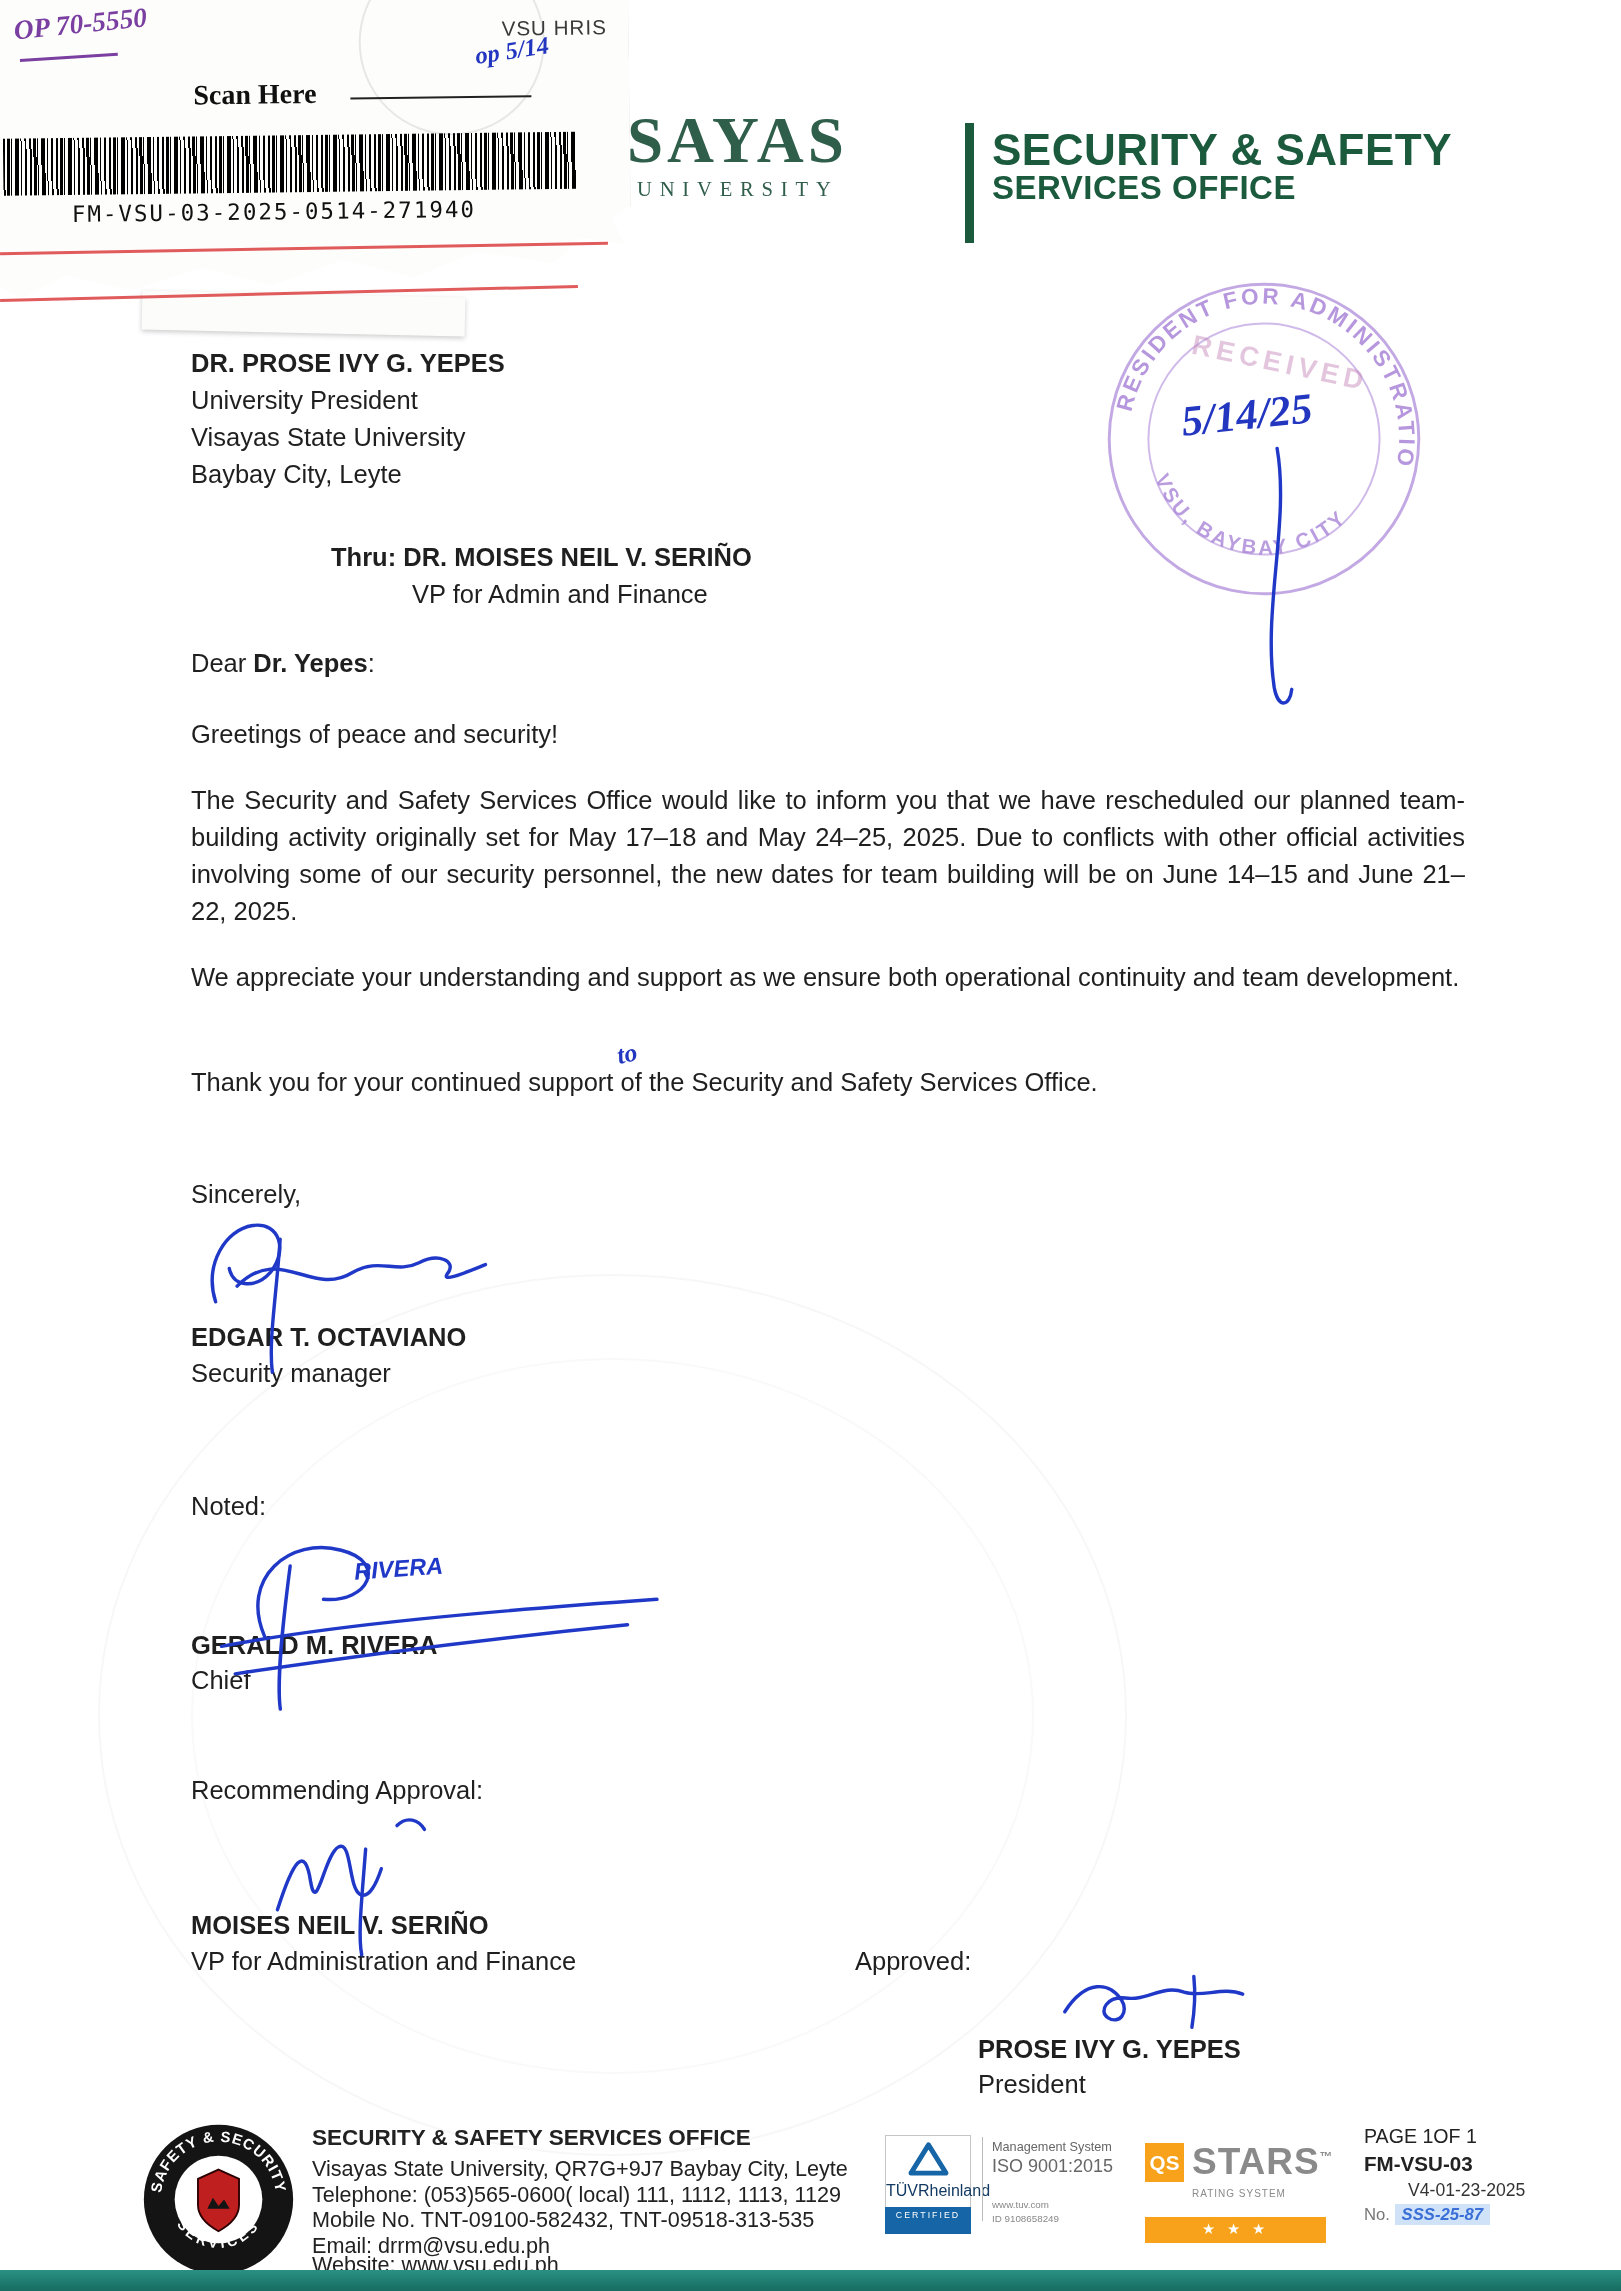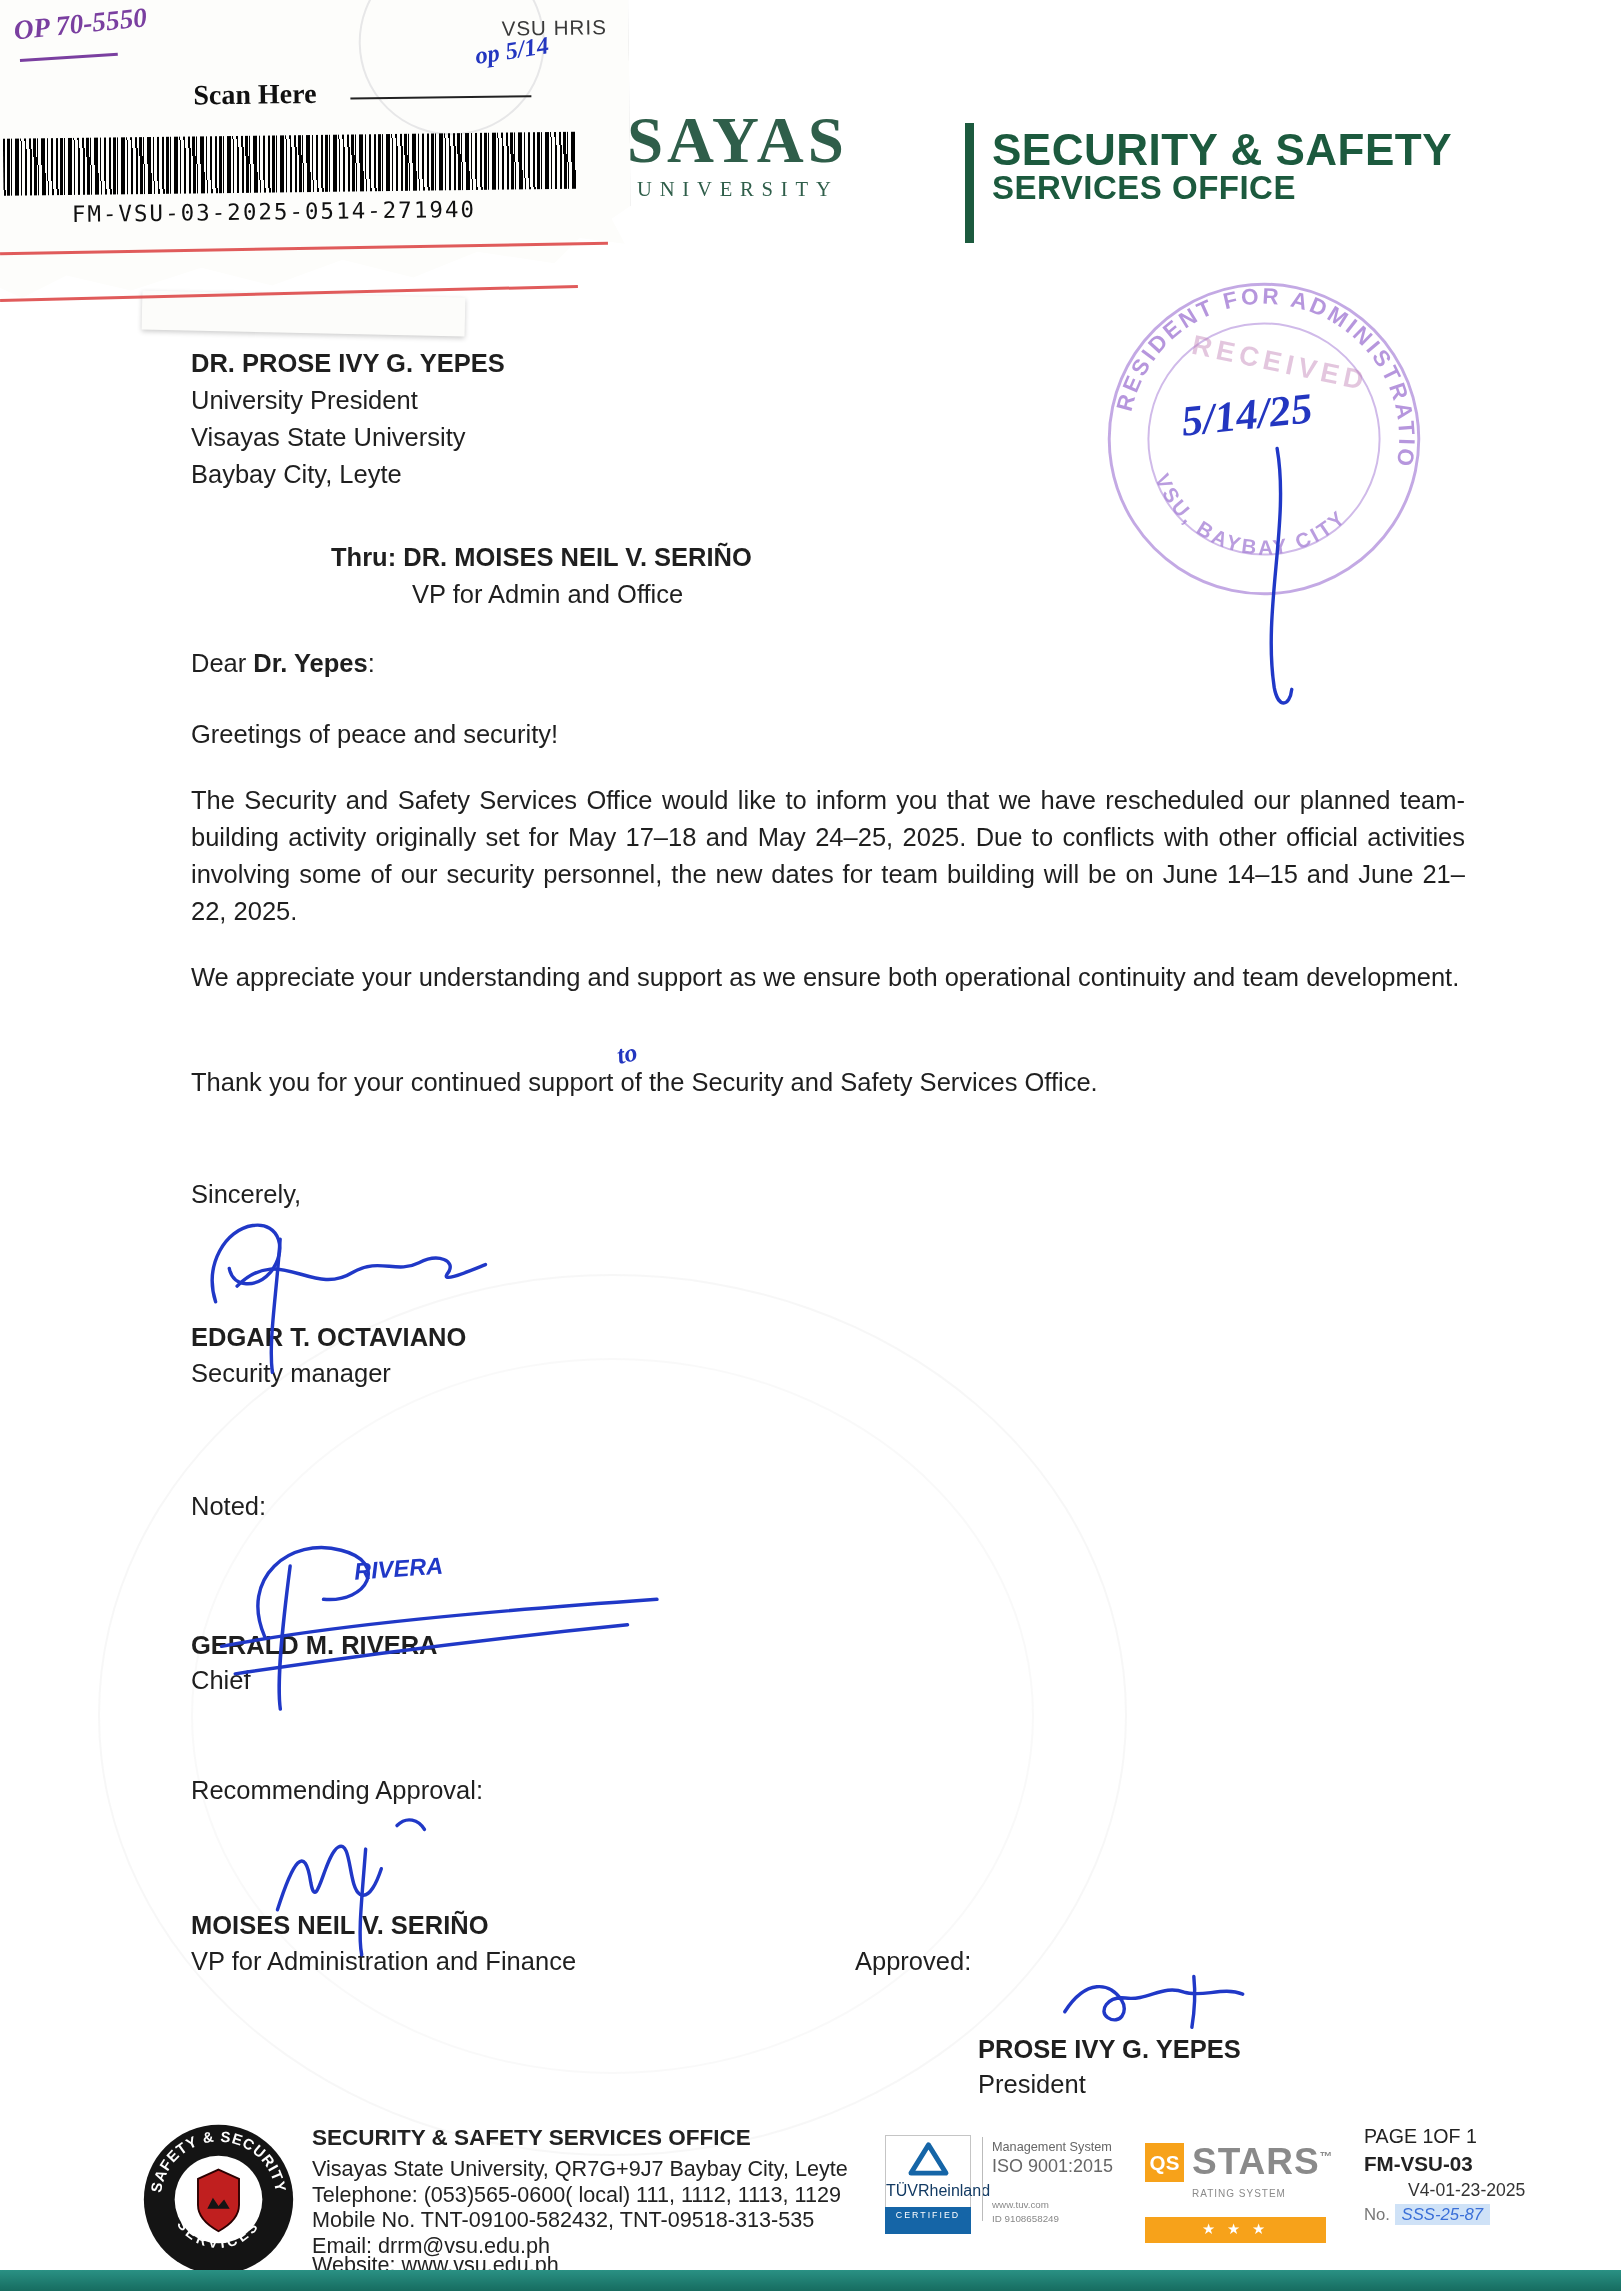--- a/index.html
+++ b/index.html
@@ -17,21 +17,21 @@
   .watermark { border-radius:50%; }
   .sticker { background:#fdfdfb; box-shadow:0 2.9px 7.8px rgba(0,0,0,.28);
              clip-path: polygon(0 0,100% 0,100% 70%,97% 74%,99% 82%,92% 80%,88% 88%,76% 84%,66% 92%,55% 86%,44% 94%,33% 88%,22% 95%,12% 90%,5% 97%,0 92%); }
   .barcode { background: repeating-linear-gradient(90deg,
       #000 0 2px, transparent 2px 3.9px, #000 3.9px 6.9px, transparent 6.9px 7.8px,
       #000 7.8px 8.8px, transparent 8.8px 11.8px, #000 11.8px 15.7px, transparent 15.7px 17.6px,
       #000 17.6px 18.6px, transparent 18.6px 21.6px, #000 21.6px 23.5px, transparent 23.5px 26.5px); }
   .redline { height:2.9px; background:rgba(219,62,62,.85); }
   .sig { stroke:#2038c7; stroke-width:3.5; fill:none; stroke-linecap:round; stroke-linejoin:round; }
   .footer-line { font-size:21.6px; line-height:25.5px; color:#222; }
-  .docno-hl { background:#cfe2f7; padding:1px 6.9px; font-style:italic; font-weight:400; color:#3a6fd8; }
+  .docno-hl { background:#cfe2f7; padding:1px 6.9px; font-style:italic; font-weight:700; color:#3a6fd8; }
   .bottombar { background:linear-gradient(#2a9184,#156a5e); }
 </style>
 </head>
 <body>
 
 <div class="abs watermark" style="left:98px; top:1274px; width:1029px; height:882px; border:2.9px solid rgba(100,100,100,.05);"></div>
 <div class="abs watermark" style="left:191px; top:1358px; width:843px; height:716px; border:2px solid rgba(100,100,100,.04);"></div>
 
 <div class="abs" style="left:627px; top:103px; font-family:'Liberation Serif',serif; font-size:65px; font-weight:600; color:#2f5e4a; letter-spacing:3.9px;">SAYAS</div>
 <div class="abs" style="left:637px; top:178px; font-family:'Liberation Serif',serif; font-size:20.6px; color:#2f5e4a; letter-spacing:7.8px;">UNIVERSITY</div>
@@ -74,21 +74,21 @@
 <div class="abs" style="left:142px; top:294px; width:323px; height:39px; background:#fcfcfa; box-shadow:0 2px 4.9px rgba(0,0,0,.2); transform:rotate(1.2deg); z-index:19;"></div>
 <div class="abs redline" style="left:0; top:247px; width:608px; transform:rotate(-1deg); z-index:21;"></div>
 <div class="abs redline" style="left:0; top:292px; width:578px; transform:rotate(-1.4deg); z-index:21;"></div>
 
 <div class="abs txt b" style="left:191px; top:345px;">DR. PROSE IVY G. YEPES</div>
 <div class="abs txt" style="left:191px; top:382px;">University President</div>
 <div class="abs txt" style="left:191px; top:419px;">Visayas State University</div>
 <div class="abs txt" style="left:191px; top:456px;">Baybay City, Leyte</div>
 
 <div class="abs txt b" style="left:331px; top:539px;">Thru: DR. MOISES NEIL V. SERIÑO</div>
-<div class="abs txt" style="left:412px; top:576px;">VP for Admin and Office</div>
+<div class="abs txt" style="left:412px; top:576px;">VP for Admin and Finance</div>
 
 <div class="abs txt" style="left:191px; top:645px;">
   <span>Dear </span><span class="b">Dr. Yepes</span><span>:</span>
 </div>
 
 <div class="abs txt" style="left:191px; top:716px;">Greetings of peace and security!</div>
 
 <div class="abs txt para" style="left:191px; top:782px;">The Security and Safety Services Office would like to inform you that we have rescheduled our planned team-building activity originally set for May 17–18 and May 24–25, 2025. Due to conflicts with other official activities involving some of our security personnel, the new dates for team building will be on June 14–15 and June 21–22, 2025.</div>
 
 <div class="abs txt para" style="left:191px; top:959px;">We appreciate your understanding and support as we ensure both operational continuity and team development.</div>

